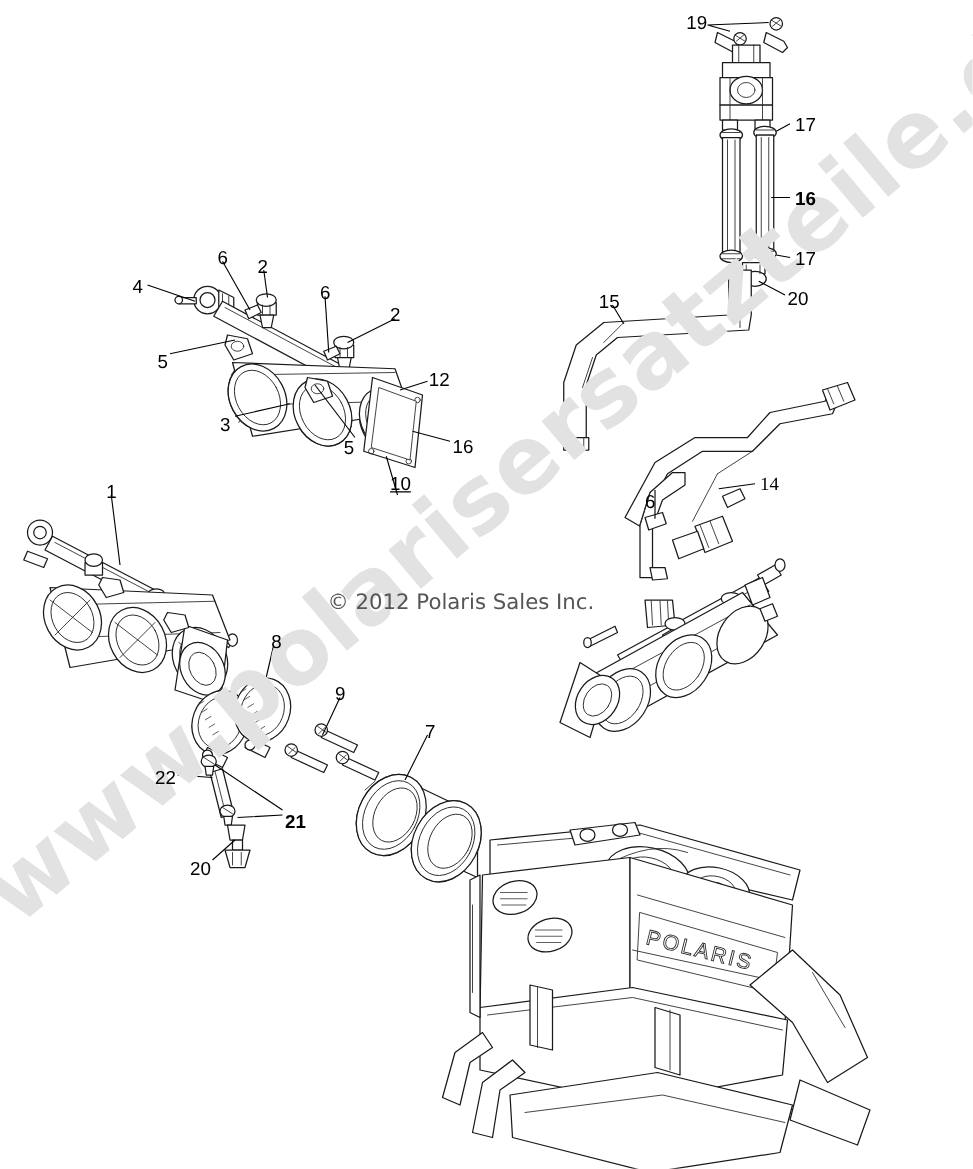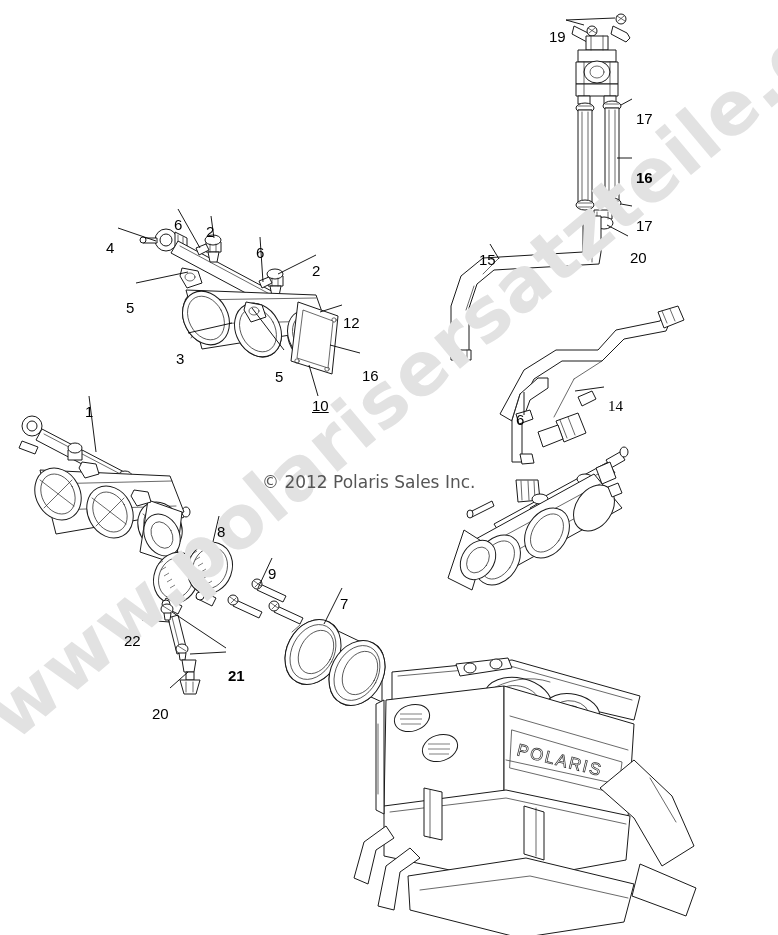--- a/index.html
+++ b/index.html
@@ -32,21 +32,20 @@
 
   
   #artwork{position:absolute;left:0;top:0;width:778px;height:935px;z-index:2;}
 
   
   .callout{
     position:absolute;z-index:8;
     font-family:"Liberation Sans", sans-serif;
     font-size:15px;color:#000;line-height:1;
     letter-spacing:0px;
-    margin-top:18px;
   }
 
   
   #copyright{
     position:absolute;z-index:9;
     left:262px;top:472px;
     font-family:"DejaVu Sans", sans-serif;
     font-size:17px;color:#555;
     white-space:nowrap;
   }

